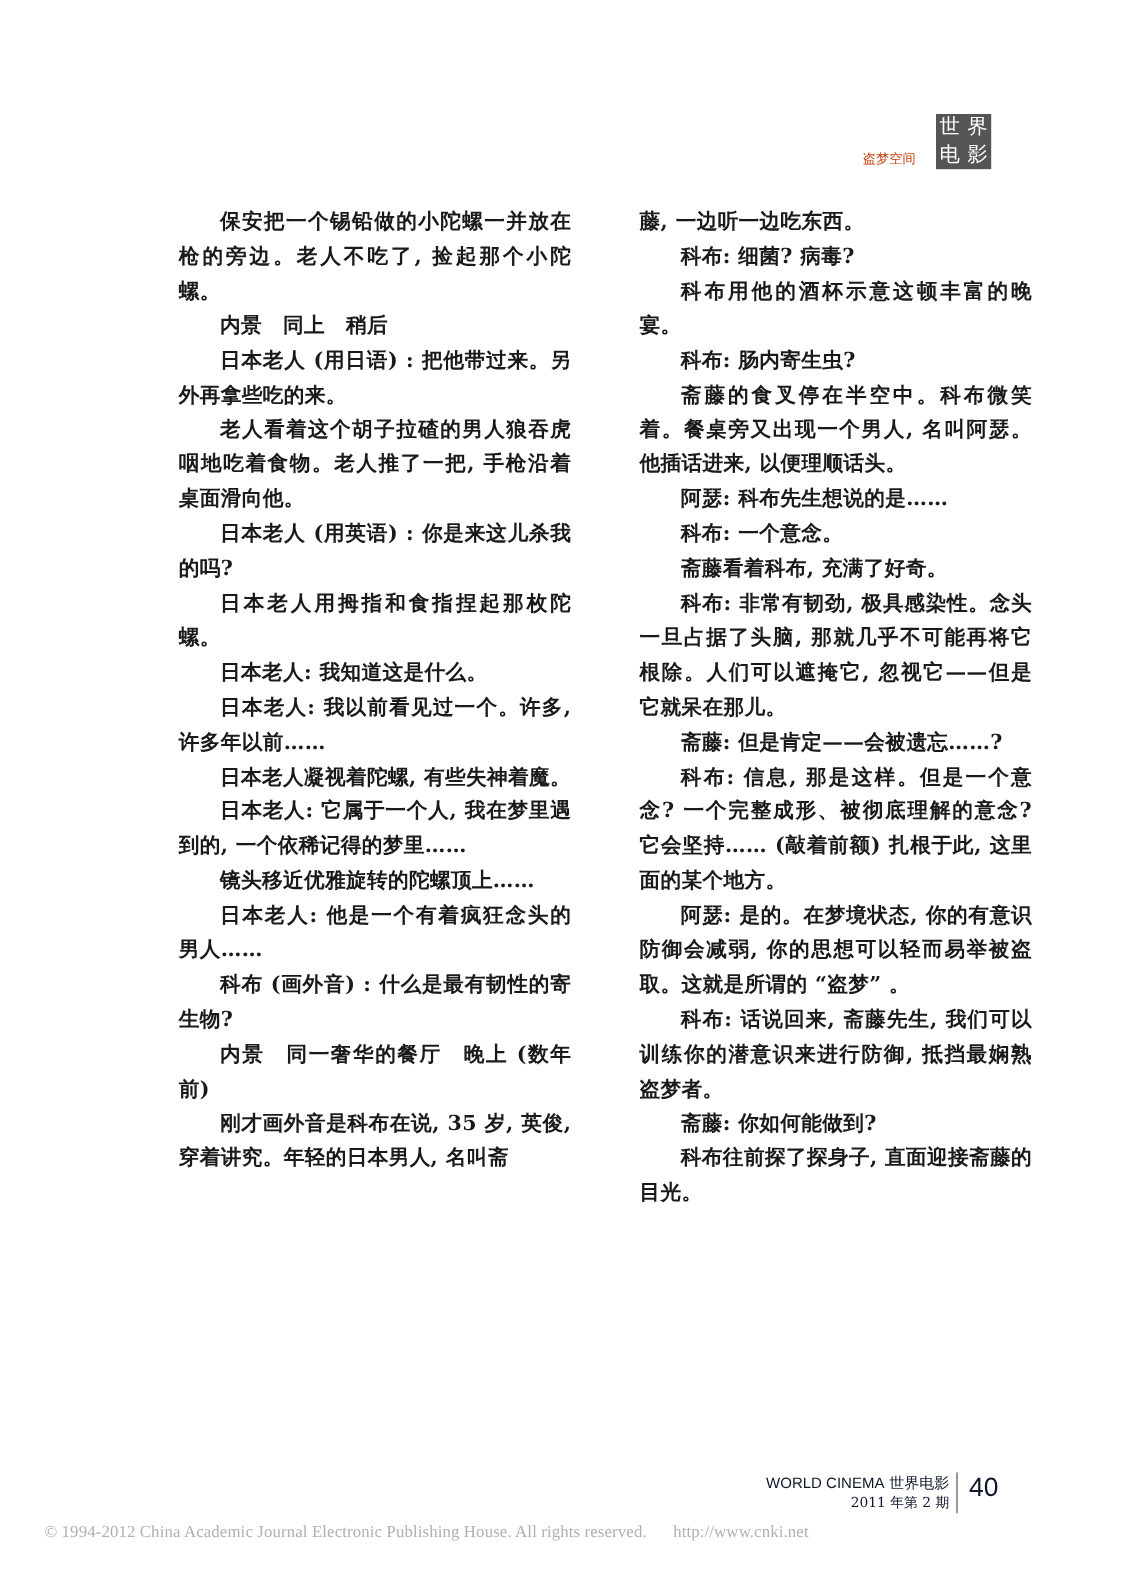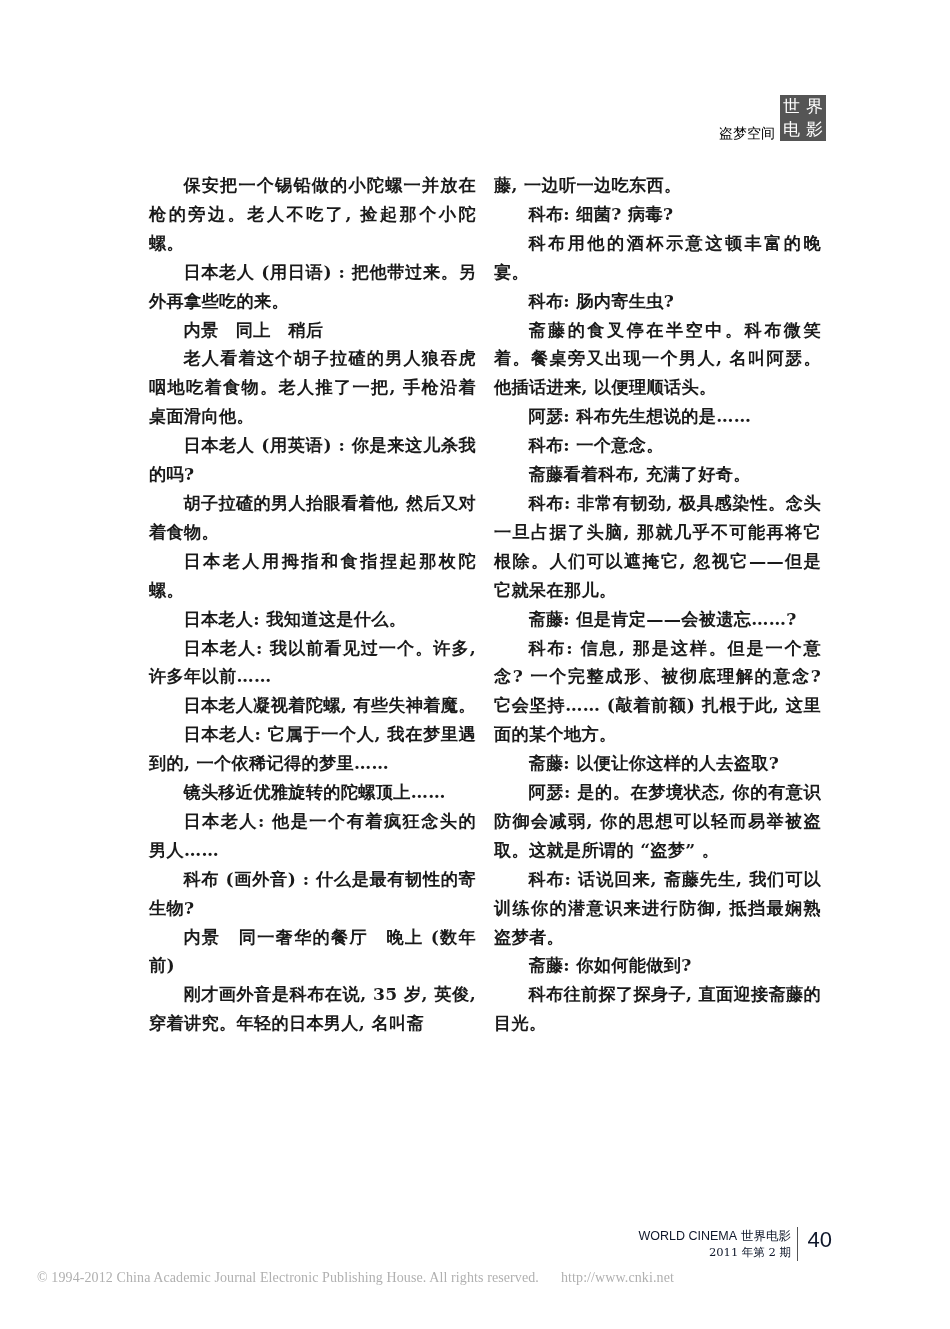--- a/index.html
+++ b/index.html
@@ -12,22 +12,22 @@
       height: 1329px;
       position: relative;
       overflow: hidden;
       font-family: "DejaVu Serif", "Liberation Serif", serif;
       color: #1a1a1a;
     }
     .header-section {
       position: absolute;
       left: 719px;
       top: 125px;
-      font-size: 14px;
-      color: #000000;
+      font-size: 11px;
+      color: #c2410c;
       font-family: "DejaVu Sans", sans-serif;
     }
     .logo-box {
       position: absolute;
       left: 780px;
       top: 95px;
       width: 46px;
       height: 46px;
       background: #555555;
       color: #ffffff;
@@ -42,21 +42,21 @@
     .logo-box span { display: block; }
     .column {
       position: absolute;
       top: 171px;
       width: 327px;
       font-size: 17.2px;
       line-height: 28.9px;
       letter-spacing: 0.3px;
     }
     .col-left { left: 149px; }
-    .col-right { left: 494px; }
+    .col-right { left: 533px; }
     .para {
       margin: 0;
       text-indent: 2em;
       text-align: justify;
       white-space: normal;
       font-weight: bold;
     }
     .para.noindent { text-indent: 0; }
     .footer {
       position: absolute;
@@ -121,25 +121,24 @@
 <div class="header-section">盗梦空间</div>
 <div class="logo-box">
   <span>世</span>
   <span>界</span>
   <span>电</span>
   <span>影</span>
 </div>
 
 <div class="column col-left" id="col-left">
     <p class="para">保安把一个锡铅做的小陀螺一并放在枪的旁边。老人不吃了, 捡起那个小陀螺。</p>
+    <p class="para">内景　同上　稍后</p>
     <p class="para">日本老人 (用日语) : 把他带过来。另外再拿些吃的来。</p>
-    <p class="para">内景　同上　稍后</p>
     <p class="para">老人看着这个胡子拉碴的男人狼吞虎咽地吃着食物。老人推了一把, 手枪沿着桌面滑向他。</p>
     <p class="para">日本老人 (用英语) : 你是来这儿杀我的吗?</p>
-    <p class="para">胡子拉碴的男人抬眼看着他, 然后又对着食物。</p>
     <p class="para">日本老人用拇指和食指捏起那枚陀螺。</p>
     <p class="para">日本老人: 我知道这是什么。</p>
     <p class="para">日本老人: 我以前看见过一个。许多, 许多年以前……</p>
     <p class="para">日本老人凝视着陀螺, 有些失神着魔。</p>
     <p class="para">日本老人: 它属于一个人, 我在梦里遇到的, 一个依稀记得的梦里……</p>
     <p class="para">镜头移近优雅旋转的陀螺顶上……</p>
     <p class="para">日本老人: 他是一个有着疯狂念头的男人……</p>
     <p class="para">科布 (画外音) : 什么是最有韧性的寄生物?</p>
     <p class="para">内景　同一奢华的餐厅　晚上 (数年前)</p>
     <p class="para">刚才画外音是科布在说, 35 岁, 英俊, 穿着讲究。年轻的日本男人, 名叫斋</p>
@@ -149,21 +148,20 @@
     <p class="para">科布: 细菌? 病毒?</p>
     <p class="para">科布用他的酒杯示意这顿丰富的晚宴。</p>
     <p class="para">科布: 肠内寄生虫?</p>
     <p class="para">斋藤的食叉停在半空中。科布微笑着。餐桌旁又出现一个男人, 名叫阿瑟。他插话进来, 以便理顺话头。</p>
     <p class="para">阿瑟: 科布先生想说的是……</p>
     <p class="para">科布: 一个意念。</p>
     <p class="para">斋藤看着科布, 充满了好奇。</p>
     <p class="para">科布: 非常有韧劲, 极具感染性。念头一旦占据了头脑, 那就几乎不可能再将它根除。人们可以遮掩它, 忽视它——但是它就呆在那儿。</p>
     <p class="para">斋藤: 但是肯定——会被遗忘……?</p>
     <p class="para">科布: 信息, 那是这样。但是一个意念? 一个完整成形、被彻底理解的意念? 它会坚持…… (敲着前额) 扎根于此, 这里面的某个地方。</p>
-    <p class="para">斋藤: 以便让你这样的人去盗取?</p>
     <p class="para">阿瑟: 是的。在梦境状态, 你的有意识防御会减弱, 你的思想可以轻而易举被盗取。这就是所谓的 “盗梦” 。</p>
     <p class="para">科布: 话说回来, 斋藤先生, 我们可以训练你的潜意识来进行防御, 抵挡最娴熟盗梦者。</p>
     <p class="para">斋藤: 你如何能做到?</p>
     <p class="para">科布往前探了探身子, 直面迎接斋藤的目光。</p>
   </div>
 
 <div class="footer">
   <div class="journal-en">
     <span>WORLD CINEMA</span><span class="journal-cn">世界电影</span>
   </div>

